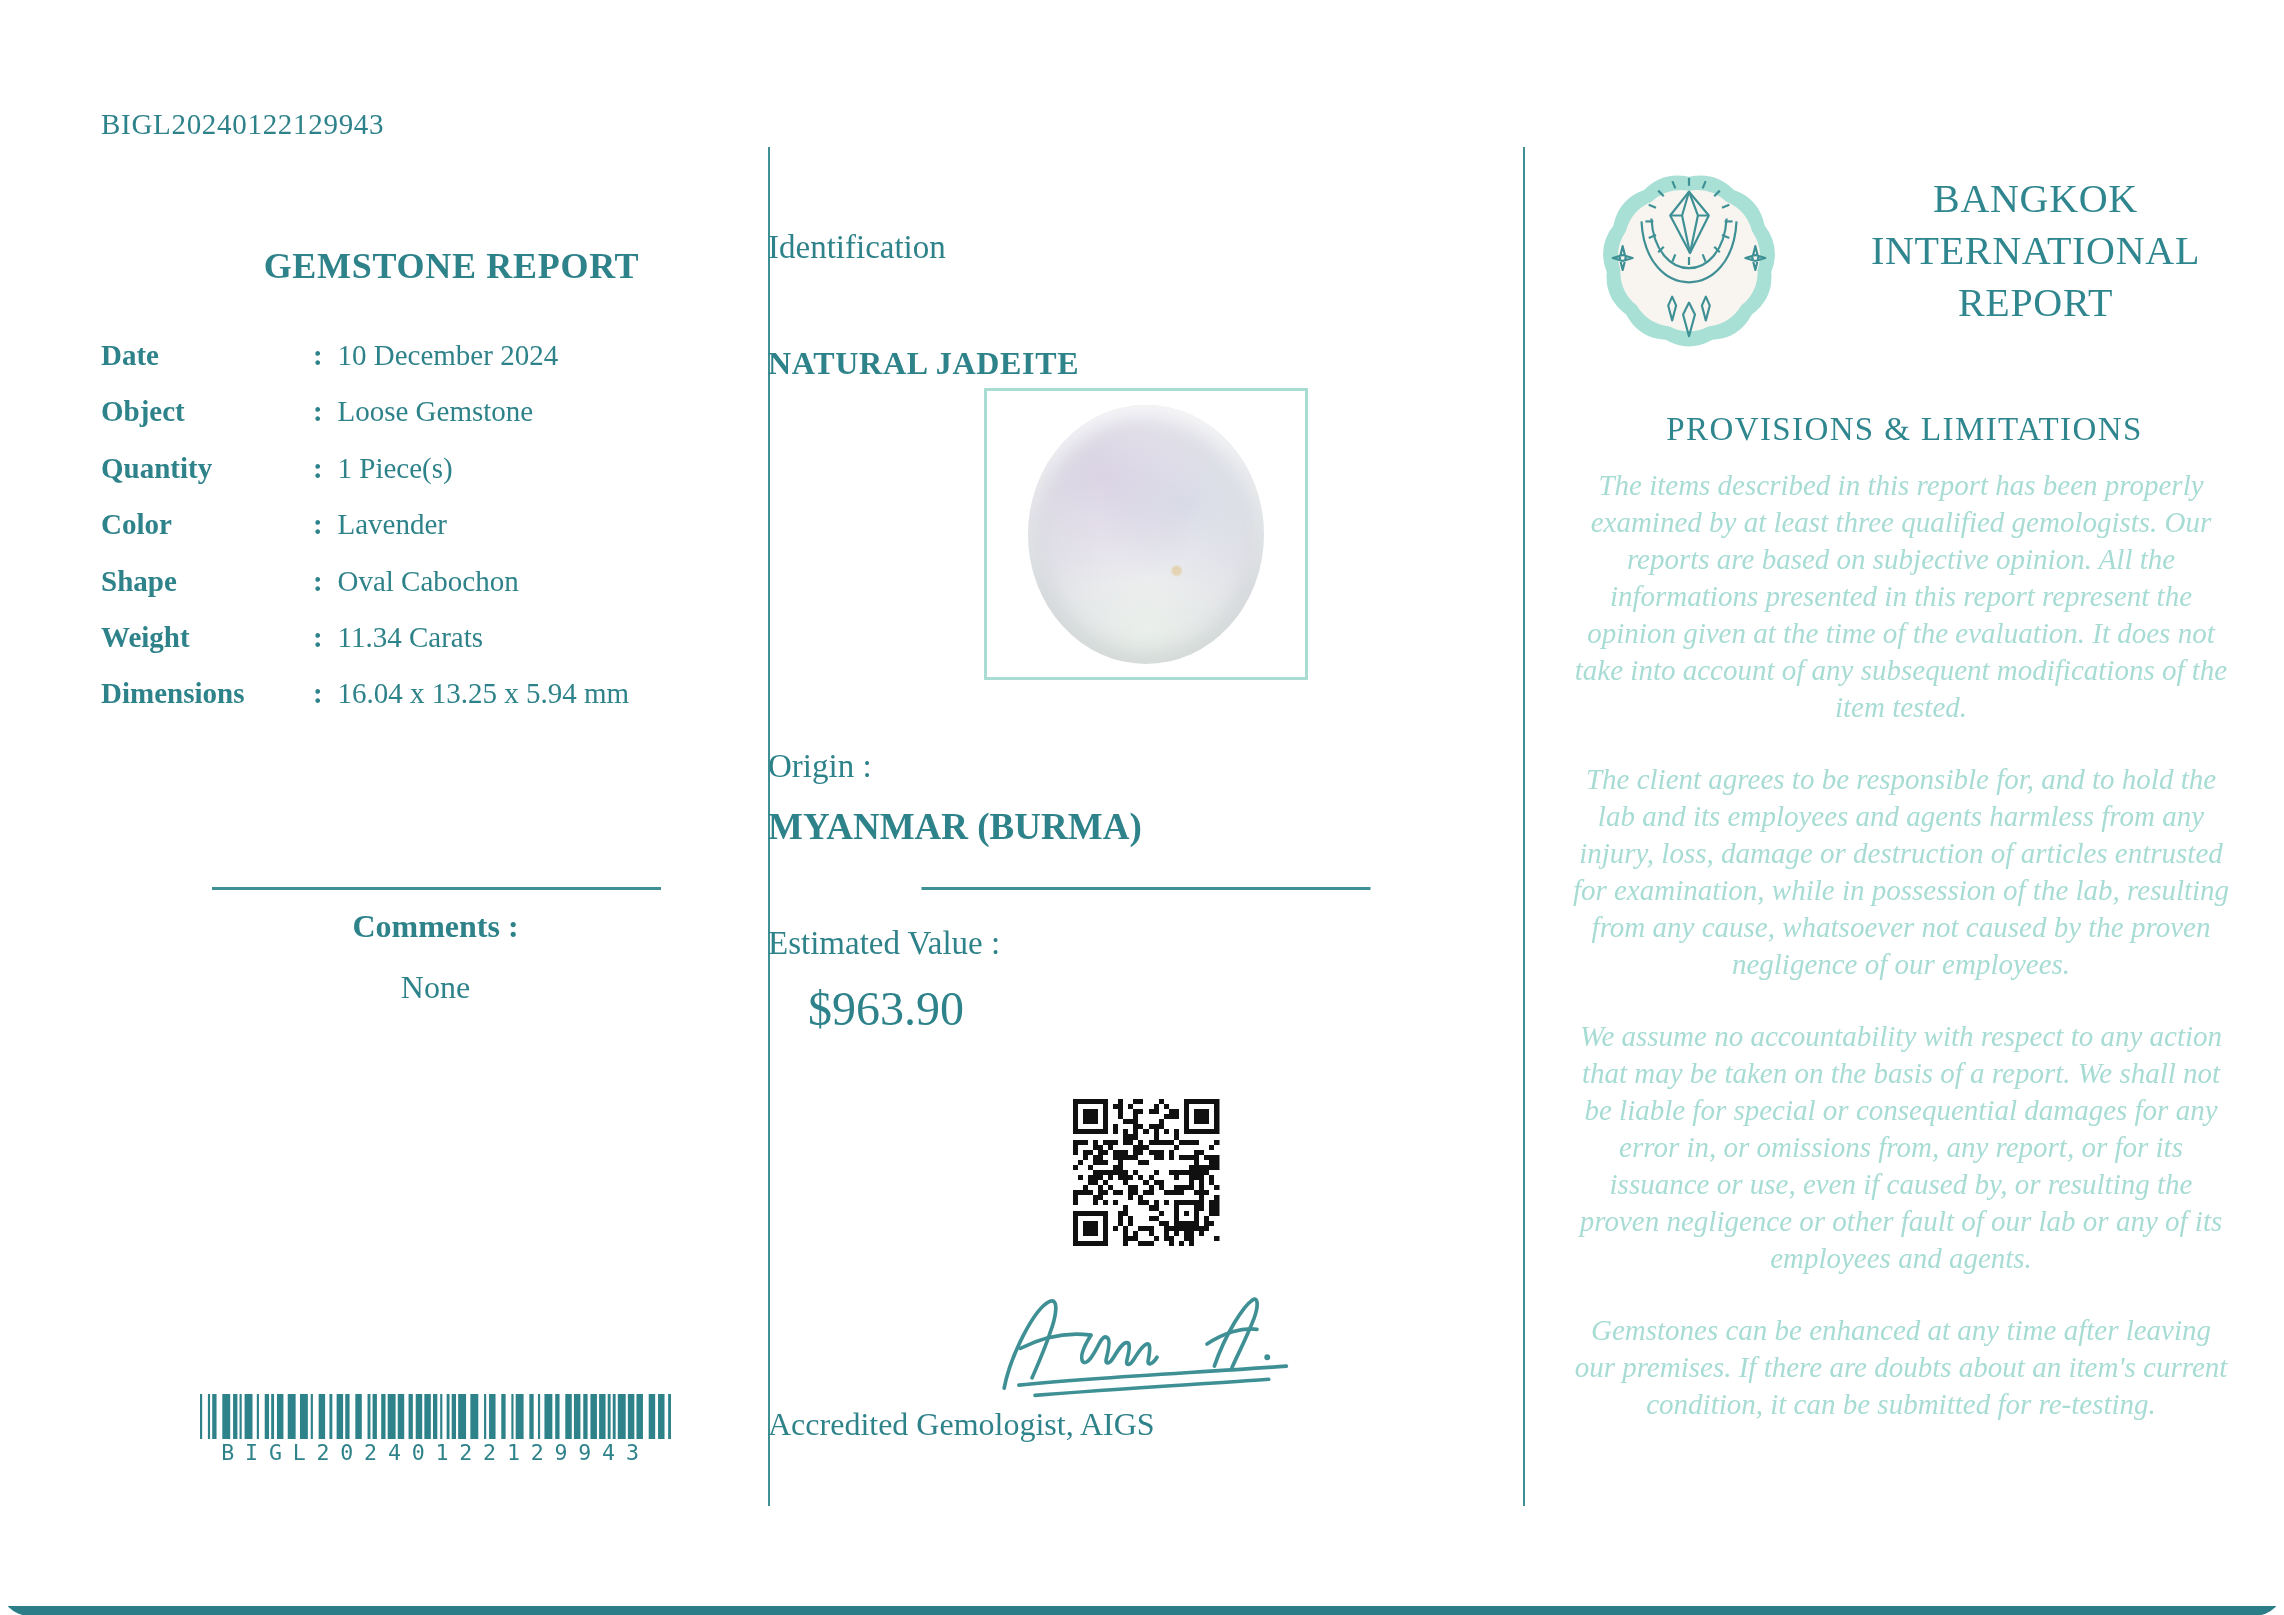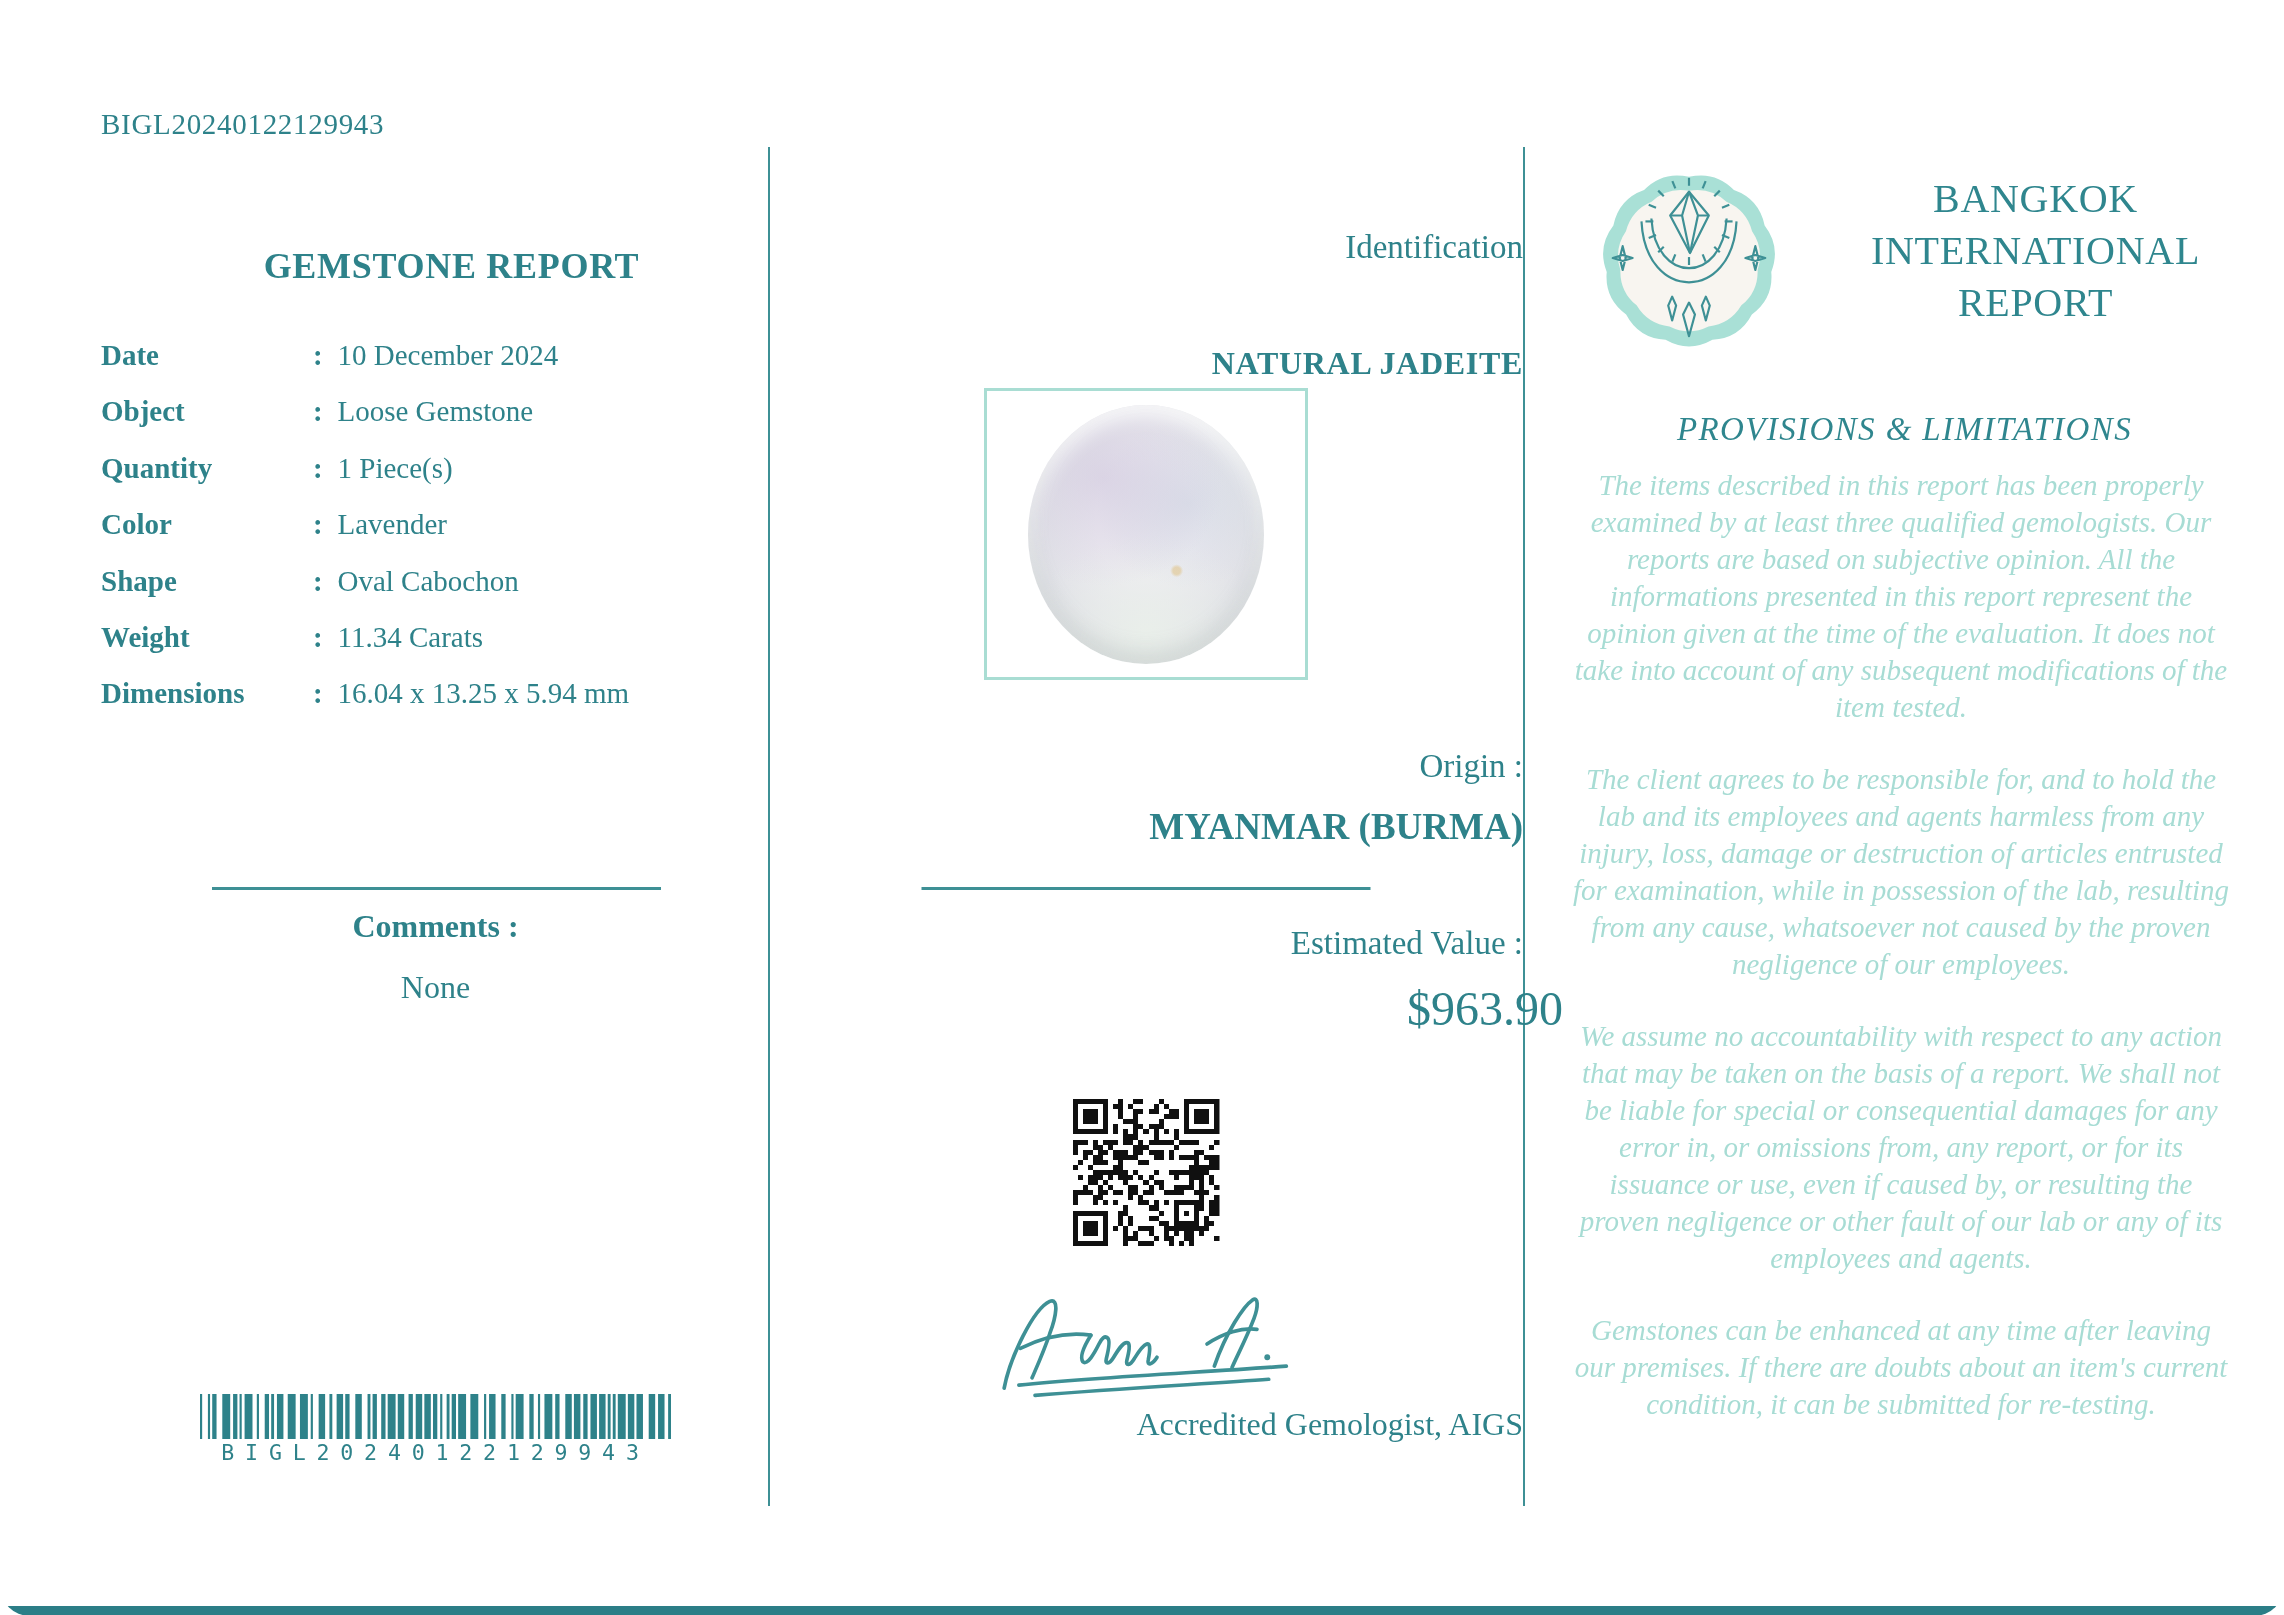--- a/index.html
+++ b/index.html
@@ -25,21 +25,21 @@
   .comments-rule{position:absolute;left:212px;top:887px;width:449px;height:2.9px;background:var(--line,#4A929B);}
   .comments-label{position:absolute;left:101px;top:908px;width:669px;text-align:center;
     font-size:32px;font-weight:bold;}
   .comments-value{position:absolute;left:101px;top:969px;width:669px;text-align:center;font-size:32px;}
   .barcode{position:absolute;left:101px;top:1394px;width:669px;text-align:center;}
   .barcode svg{display:block;margin:0 auto;width:471px;height:45px;}
   .barcode-text{margin-top:1.4px;font-family:"DejaVu Sans Mono","Liberation Mono",monospace;
     font-size:21.6px;letter-spacing:10.8px;color:var(--accent,#2E828A);white-space:nowrap;}
   
   .col-mid{position:absolute;left:768px;top:0;width:755px;height:100%;}
-  .mid-center{position:absolute;left:0;width:100%;text-align:right;}
+  .mid-center{position:absolute;left:0;width:100%;text-align:left;}
   .ident-label{top:229px;font-size:33px;}
   .ident-result{top:309px;font-size:32px;font-weight:bold;letter-spacing:0.7px;margin-top:36px;}
   .gem-frame{position:absolute;left:50%;top:388px;transform:translateX(-50%);
     width:318px;height:286px;border:3.6px solid var(--mint-border,#A9DDD3);
     display:flex;align-items:center;justify-content:center;background:#fff;}
   .gem{width:236px;height:259px;border-radius:50%;
     background:
       radial-gradient(circle at 63% 64%, rgba(224,193,130,.55) 0 3.6px, transparent 6.5px),
       radial-gradient(85% 70% at 32% 28%, rgba(205,195,220,.55) 0%, rgba(205,195,220,0) 60%),
       radial-gradient(60% 50% at 68% 38%, rgba(197,208,223,.45) 0%, transparent 65%),
@@ -54,21 +54,21 @@
   .est-value{top:981px;font-size:48px;font-weight:normal;padding-left:40px;}
   .qr-wrap{position:absolute;left:50%;top:1099px;transform:translateX(-50%);width:147px;height:147px;}
   .sig-wrap{position:absolute;left:50%;top:1270px;transform:translateX(-50%);width:316px;height:137px;}
   .sig-title{top:1406px;font-size:32px;}
   
   .col-right{position:absolute;left:1525px;top:0;width:759px;height:100%;}
   .logo-wrap{position:absolute;left:65px;top:164px;width:198px;height:191px;}
   .brand{position:absolute;left:279px;top:173px;width:463px;text-align:center;
     font-size:40px;line-height:52px;letter-spacing:0.7px;color:#2F868E;}
   .prov-title{position:absolute;left:0;top:411px;width:100%;margin:0;text-align:center;
-    font-size:33px;font-weight:normal;letter-spacing:1.4px;color:#2F868E;font-style:italic;}
+    font-size:33px;font-weight:normal;letter-spacing:1.4px;color:#2F868E;}
   .prov-body{position:absolute;left:45px;top:467px;width:662px;text-align:center;}
   .prov-body p{margin:0 0 35px 0;font-style:italic;font-size:29px;line-height:37px;
     color:var(--mint-text,#A7DCD4);}
 </style>
 </head>
 <body>
 
 <div id="page">
 
   <div class="serial">BIGL20240122129943</div>

